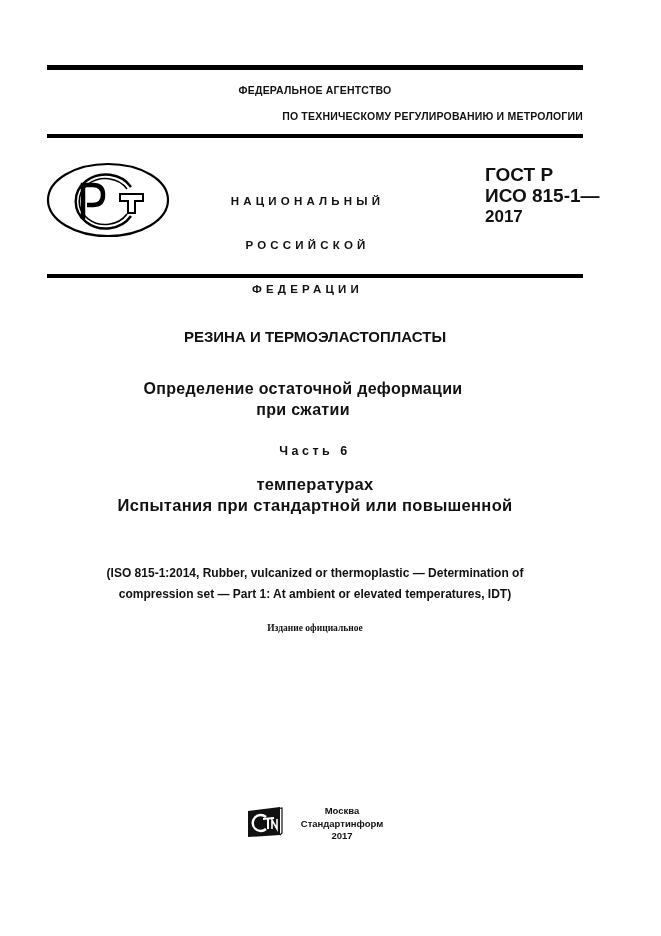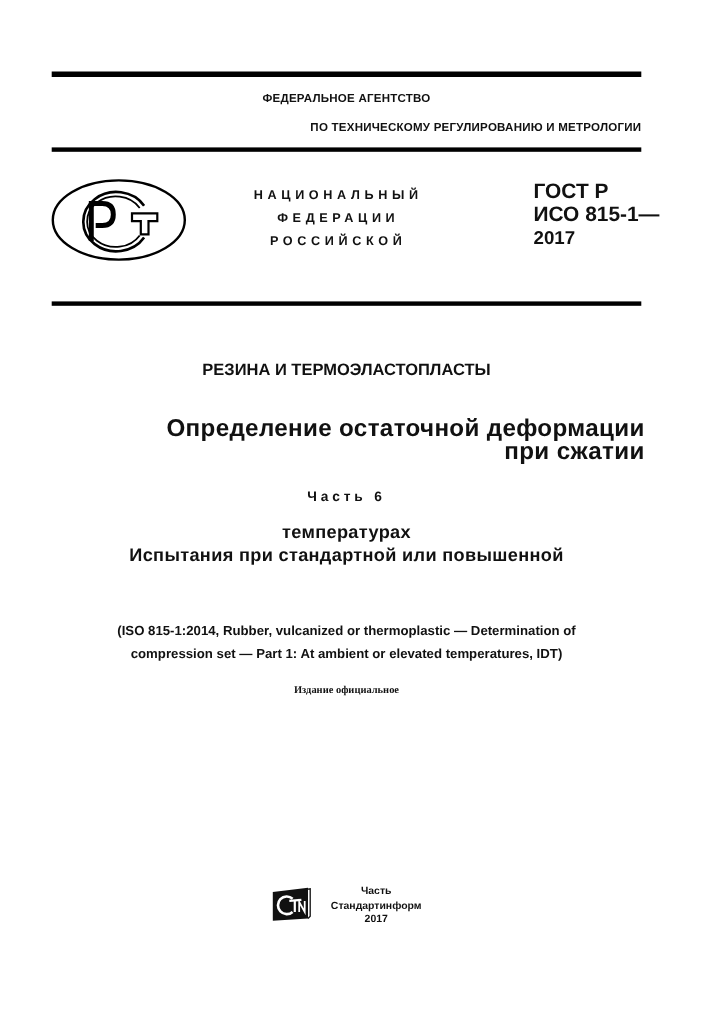--- a/index.html
+++ b/index.html
@@ -49,21 +49,21 @@
       position: absolute;
       left: 210px;
       top: 168px;
       width: 195px;
       text-align: center;
       font-weight: bold;
       font-size: 11.5px;
       letter-spacing: 4.2px;
       line-height: 21px;
     }
-    .national div { white-space: nowrap; }
+    .national div { white-space: nowrap; margin-top: 23px; }
 
     .gost {
       position: absolute;
       left: 445px;
       top: 164px;
       font-weight: bold;
       font-size: 19px;
       line-height: 21px;
       white-space: nowrap;
       margin-left: 40px;
@@ -74,26 +74,26 @@
       position: absolute;
       left: 47px;
       width: 536px;
       top: 328px;
       text-align: center;
       font-weight: bold;
       font-size: 15px;
     }
     .subtitle {
       position: absolute;
-      left: 50px;
+      left: 35px;
       width: 536px;
       top: 378px;
-      text-align: right;
-      font-weight: bold;
-      font-size: 22px;
+      text-align: center;
+      font-weight: bold;
+      font-size: 16px;
       line-height: 21px;
       letter-spacing: 0.3px;
     }
     .part-label {
       position: absolute;
       left: 47px;
       width: 536px;
       top: 444px;
       text-align: center;
       font-weight: bold;
@@ -165,22 +165,22 @@
   <path d="M86 26 A30 27 0 1 0 86 55" fill="none" stroke="#000" stroke-width="2.4"></path>
   <path d="M82 28 A26 23 0 1 0 82 53" fill="none" stroke="#000" stroke-width="1.6"></path>
 
   <path d="M38 58 L38 24 L48 24 Q58 24 58 34 Q58 44 48 44 L42 44" fill="none" stroke="#000" stroke-width="4.5"></path>
 
   <path d="M75 33 L98 33 L98 40 L90 40 L90 52 L83 52 L83 40 L75 40 Z" fill="none" stroke="#000" stroke-width="2"></path>
 </svg>
 
 <div class="national">
   <div>НАЦИОНАЛЬНЫЙ</div>
+  <div>РОССИЙСКОЙ</div>
   <div>ФЕДЕРАЦИИ</div>
-  <div>РОССИЙСКОЙ</div>
 </div>
 
 <div class="gost">
   <div>ГОСТ Р</div>
   <div>ИСО 815-1—</div>
   <div class="year">2017</div>
 </div>
 
 <div class="rule rule-bot"></div>
 
@@ -208,16 +208,16 @@
 <svg class="publisher-logo" viewBox="0 0 38 34">
   <path d="M2 6 L34 2 L34 30 L2 32 Z" fill="#111"></path>
   <path d="M30 4 L36 3 L36 28 L34 30" fill="none" stroke="#111" stroke-width="1.2"></path>
   <path d="M20 12 A8 8 0 1 0 20 24" fill="none" stroke="#fff" stroke-width="2.4"></path>
   <path d="M17 14 L28 13" stroke="#fff" stroke-width="2"></path>
   <path d="M22 14 L22 24" stroke="#fff" stroke-width="2"></path>
   <path d="M26 24 L26 15 L31 24 L31 14" fill="none" stroke="#fff" stroke-width="1.6"></path>
 </svg>
 
 <div class="publisher">
-  <div>Часть</div>
+  <div>Москва</div>
   <div>Стандартинформ</div>
   <div>2017</div>
 </div>
 
 </body></html>

